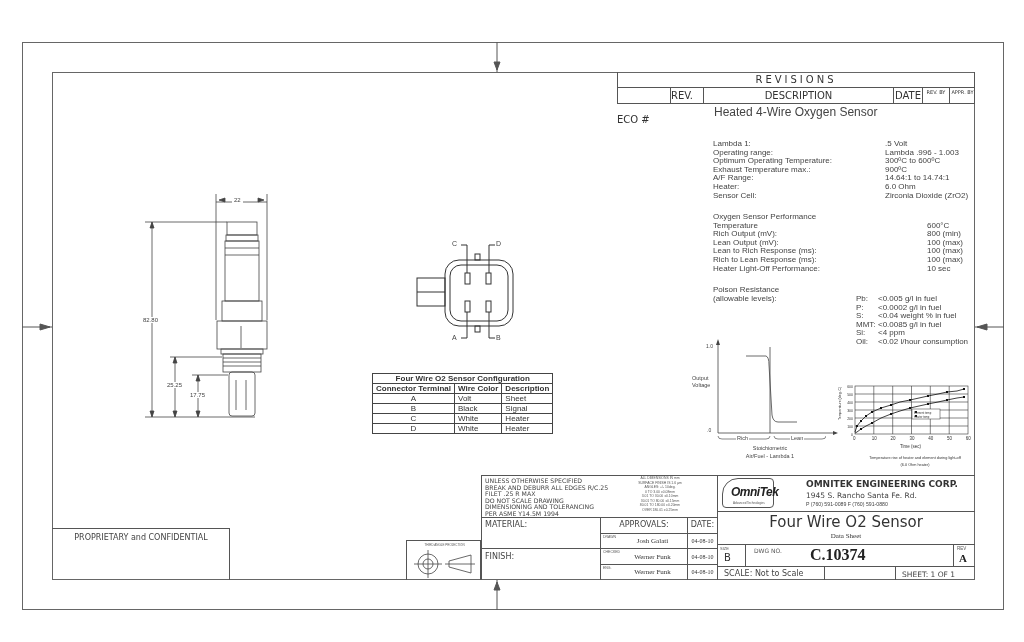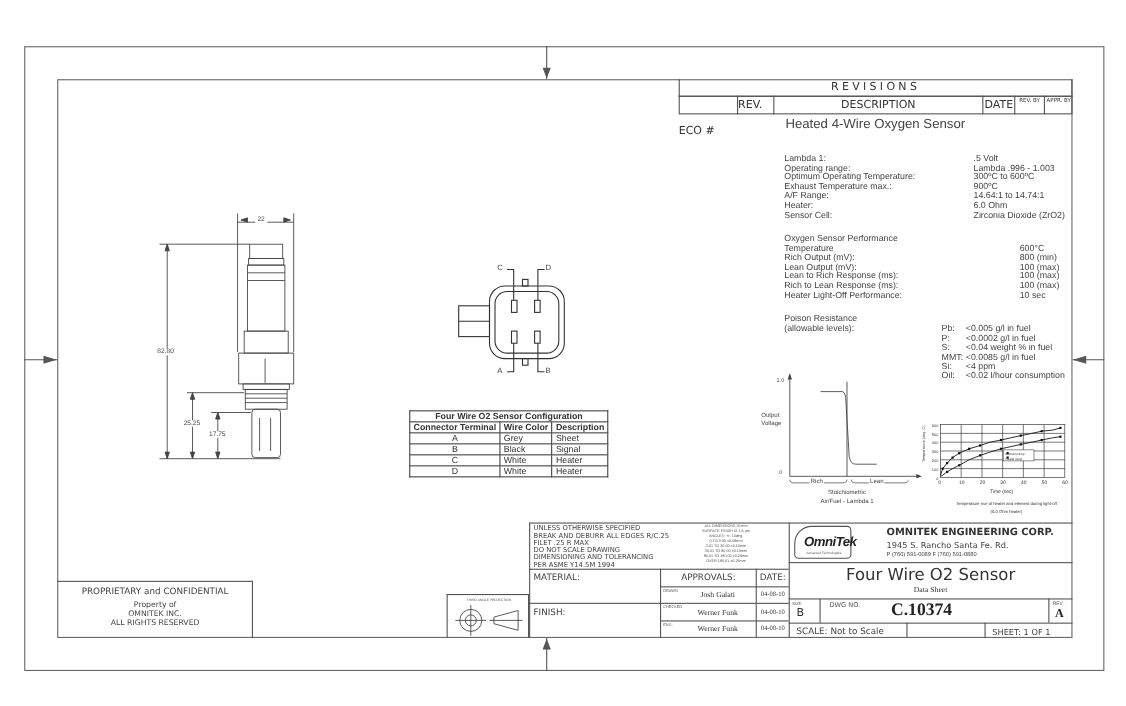--- a/index.html
+++ b/index.html
@@ -279,21 +279,21 @@
       <tr>
         <th colspan="3">Four Wire O2 Sensor Configuration</th>
       </tr>
   <tr>
     <th>Connector Terminal</th>
     <th>Wire Color</th>
     <th>Description</th>
   </tr>
   <tr>
     <td class="c">A</td>
-    <td>Grey</td>
+    <td>Volt</td>
     <td>Sheet</td>
   </tr>
   <tr>
     <td class="c">B</td>
     <td>Black</td>
     <td>Signal</td>
   </tr>
   <tr>
     <td class="c">C</td>
     <td>White</td>
@@ -302,25 +302,20 @@
   <tr>
     <td class="c">D</td>
     <td>White</td>
     <td>Heater</td>
   </tr>
 </tbody>
   </table>
 
 <div class="abs" style="left:52px;top:528px;width:178px;height:52px;border:1px solid #555;border-left:none;border-bottom:none;">
   <div class="t sans" style="left:0;top:4px;width:178px;text-align:center;font-size:8px;color:#444;">PROPRIETARY and CONFIDENTIAL</div>
-  <div class="t sans" style="left:0;top:17px;width:178px;text-align:center;font-size:7px;line-height:8px;color:#444;">
-    <div>Property of</div>
-    <div>OMNITEK INC.</div>
-    <div>ALL RIGHTS RESERVED</div>
-  </div>
 </div>
 
 <div class="abs" style="left:406px;top:540px;width:75px;height:40px;border:1px solid #555;border-bottom:none;">
   <div class="t" style="left:0;top:2px;width:75px;text-align:center;font-size:3px;color:#555;">THIRD ANGLE PROJECTION</div>
   <svg class="abs" style="left:4px;top:8px;" width="68" height="30">
     <g stroke="#444" stroke-width="0.8" fill="none">
       <circle cx="17" cy="15" r="10"></circle>
         <circle cx="17" cy="15" r="5"></circle>
       <line x1="3" y1="15" x2="31" y2="15"></line>
         <line x1="17" y1="1" x2="17" y2="29"></line>

